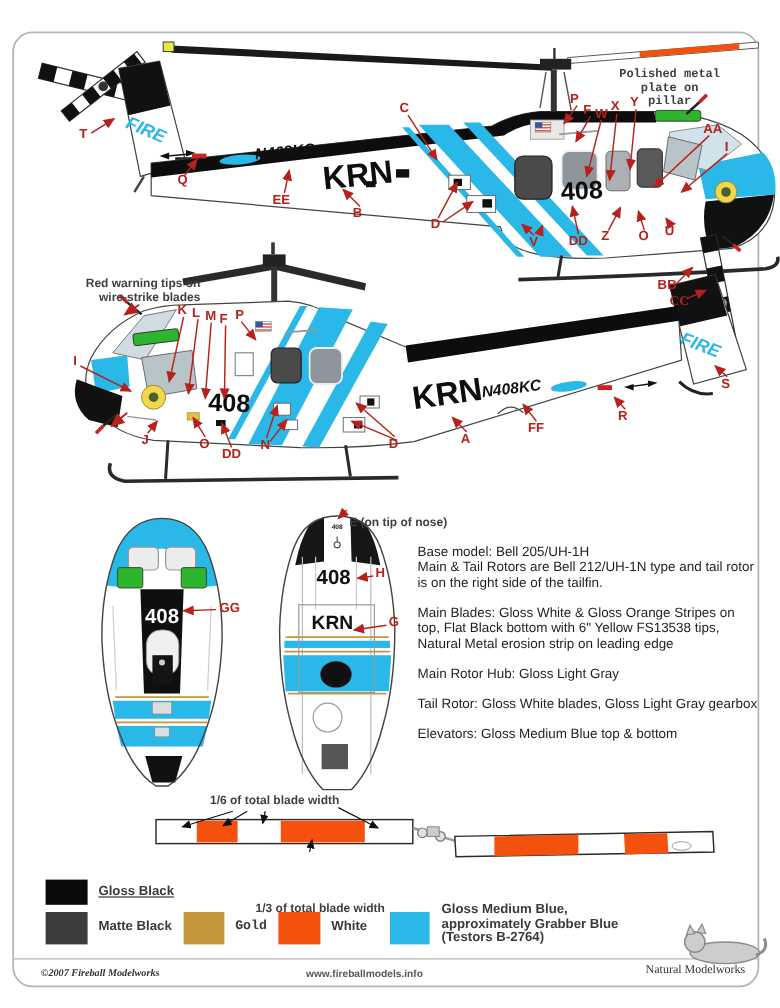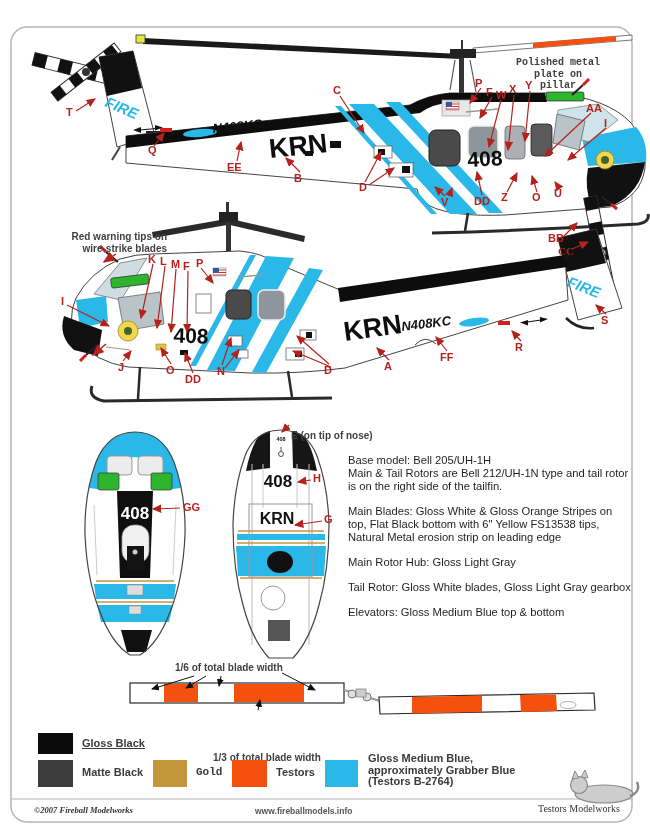--- a/index.html
+++ b/index.html
@@ -424,21 +424,21 @@
   </div>
 </div>
 
 <div class="sw noborder" style="left: 38px; top: 733px; width: 35px; height: 21px; background-color: rgb(11, 11, 11);"></div>
 <div class="ll abs" style="left:82px;top:738px;text-decoration:underline;">Gloss Black</div>
 <div class="sw noborder" style="left: 38px; top: 760px; width: 35px; height: 27px; background-color: rgb(61, 61, 61);"></div>
 <div class="ll abs" style="left:82px;top:767px;">Matte Black</div>
 <div class="sw noborder" style="left: 153px; top: 760px; width: 34px; height: 27px; background-color: rgb(196, 151, 60);"></div>
 <div class="ll abs" style="left:196px;top:767px;font-family:Liberation Mono, monospace;">Gold</div>
 <div class="sw noborder" style="left: 232px; top: 760px; width: 35px; height: 27px; background-color: rgb(244, 80, 14);"></div>
-<div class="ll abs" style="left:276px;top:767px;">Testors</div>
+<div class="ll abs" style="left:276px;top:767px;">White</div>
 <div class="sw noborder" style="left: 325px; top: 760px; width: 33px; height: 27px; background-color: rgb(41, 184, 232);"></div>
 <div class="ll abs" style="left:368px;top:753px;width:165px;">Gloss Medium Blue, approximately Grabber Blue (Testors B-2764)</div>
 
 <div class="ft ft-c" style="left:34px;top:805px;">©2007 Fireball Modelworks</div>
 <div class="ft ft-w" style="left:240px;top:806px;margin-left:15px;">www.fireballmodels.info</div>
-<div class="ft ft-b" style="left:538px;top:803px;">Testors Modelworks</div>
+<div class="ft ft-b" style="left:538px;top:803px;">Natural Modelworks</div>
 
 </div>
 
 </body></html>

